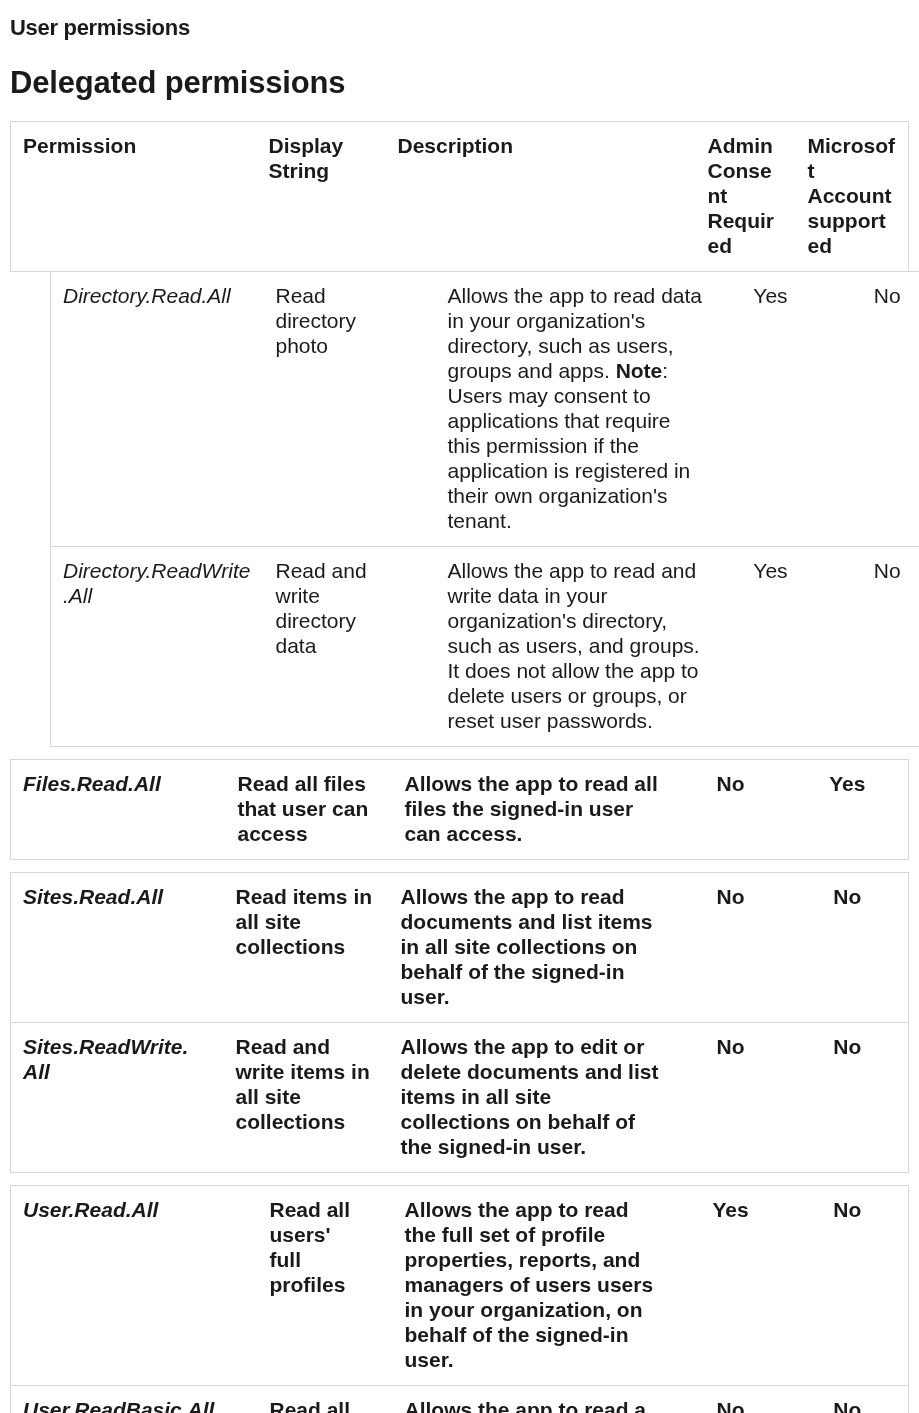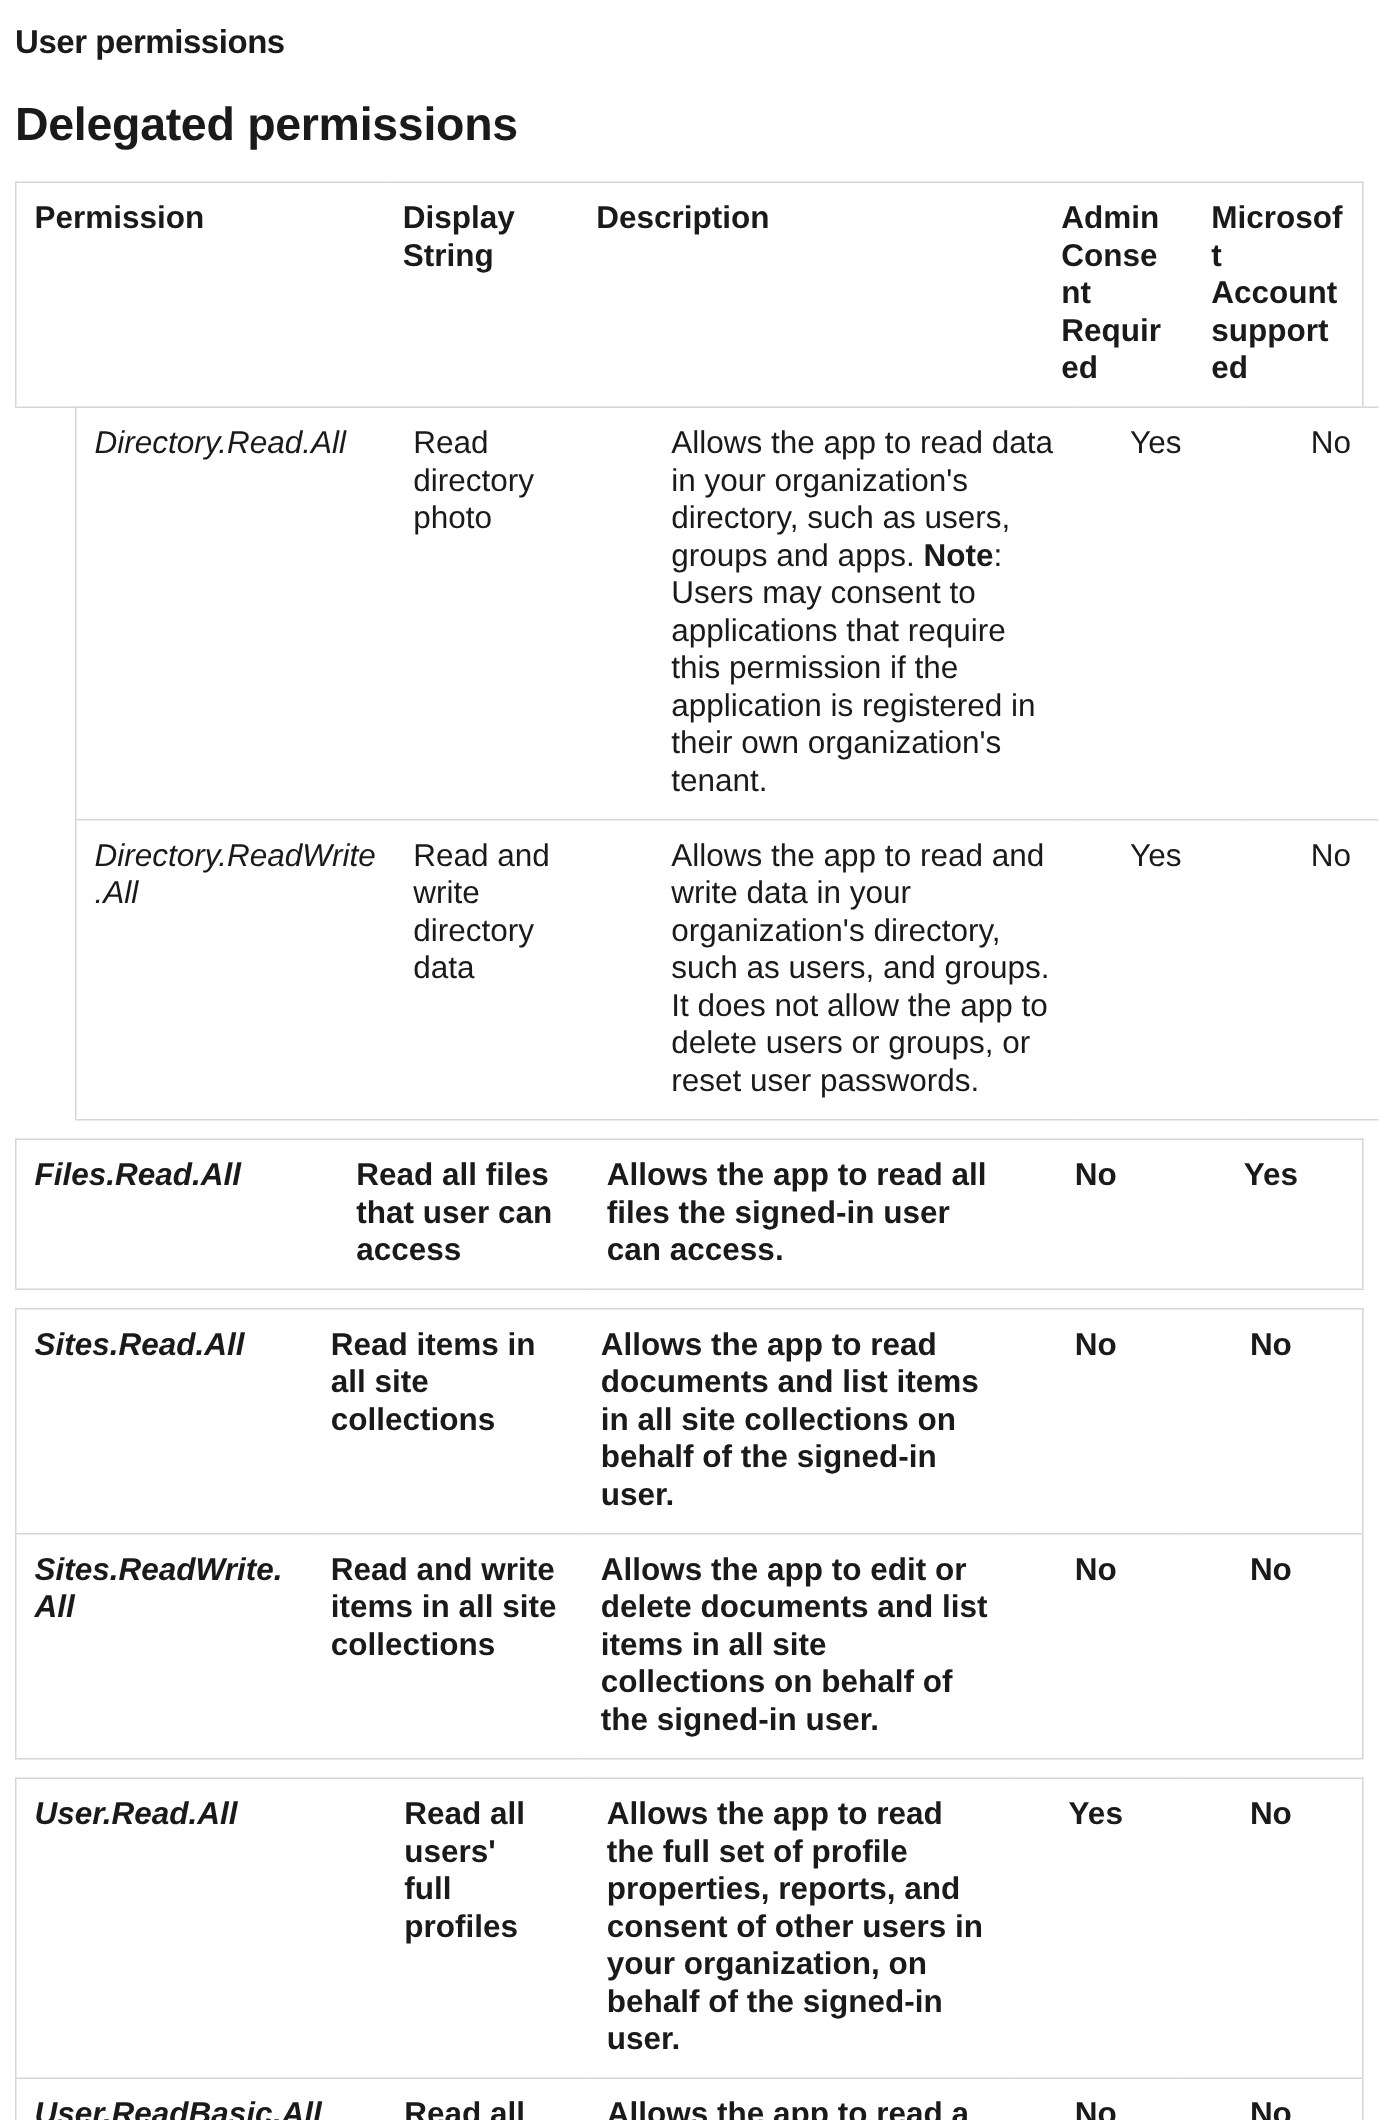--- a/index.html
+++ b/index.html
@@ -55,21 +55,21 @@
   
   .t0 col.c1{width:246px} .t0 col.c2{width:129px} .t0 col.c3{width:310px} .t0 col.c4{width:100px} .t0 col.c5{width:113px}
   .t1 col.c1{width:213px} .t1 col.c2{width:172px} .t1 col.c3{width:279px} .t1 col.c4{width:112px} .t1 col.c5{width:122px}
   .t2 col.c1{width:215px} .t2 col.c2{width:167px} .t2 col.c3{width:282px} .t2 col.c4{width:112px} .t2 col.c5{width:122px}
   .t3 col.c1{width:198px} .t3 col.c2{width:180px} .t3 col.c3{width:286px} .t3 col.c4{width:112px} .t3 col.c5{width:122px}
   .t4 col.c1{width:247px} .t4 col.c2{width:135px} .t4 col.c3{width:282px} .t4 col.c4{width:112px} .t4 col.c5{width:122px}
 
   
   .t1 .disp-inner { max-width: 100px; }
   .t2 .disp-inner { max-width: 150px; }
-  .t3 .disp-inner { max-width: 168px; }
+  .t3 .disp-inner { max-width: 168px; margin-left: 15px; }
   .t4 .disp-inner { max-width: 96px; }
 </style>
 </head>
 <body>
 
 <div class="page">
   <h1 class="title">User permissions</h1>
   <h2 class="subtitle">Delegated permissions</h2>
 
   <table class="t0">
@@ -167,21 +167,21 @@
         <col class="c1">
         <col class="c2">
         <col class="c3">
         <col class="c4">
         <col class="c5">
       </colgroup>
     <tbody>
         <tr>
           <td class="perm">User.Read.All</td>
           <td class="disp"><span class="disp-inner">Read all users' full profiles</span></td>
-          <td class="desc"><span class="desc-inner"><span>Allows the app to read the full set of profile properties, reports, and consent of other users in your organization, on behalf of the signed-in user.</span></span></td>
+          <td class="desc"><span class="desc-inner"><span>Allows the app to read the full set of profile properties, reports, and managers of users users in your organization, on behalf of the signed-in user.</span></span></td>
           <td class="c">Yes</td>
           <td class="c">No</td>
         </tr>
         <tr>
           <td class="perm">User.ReadBasic.All</td>
           <td class="disp"><span class="disp-inner">Read all users' basic profiles</span></td>
           <td class="desc"><span class="desc-inner"><span>Allows the app to read a basic set of profile properties of other users in your organization on behalf of the signed-in user. This includes display name, first and last name, email address, open extensions and photo. Also allows the app to read the full profile of the signed-in user.</span></span></td>
           <td class="c">No</td>
           <td class="c">No</td>
         </tr>

